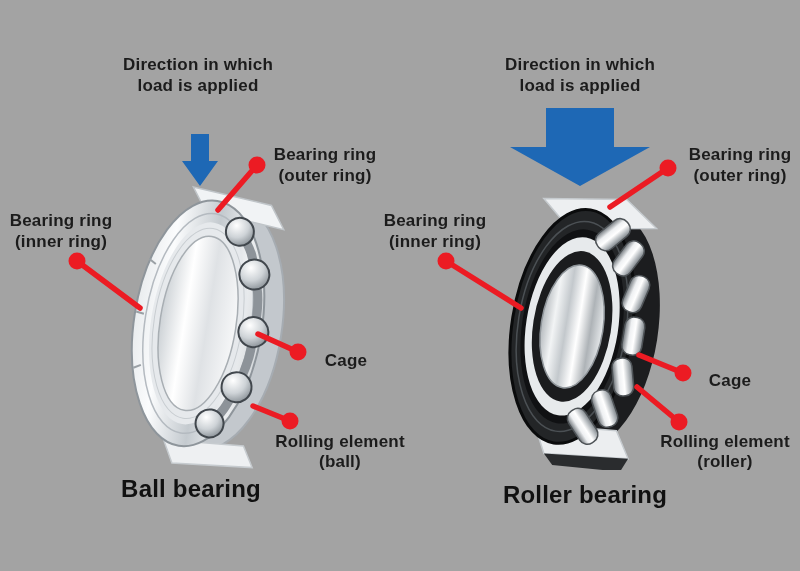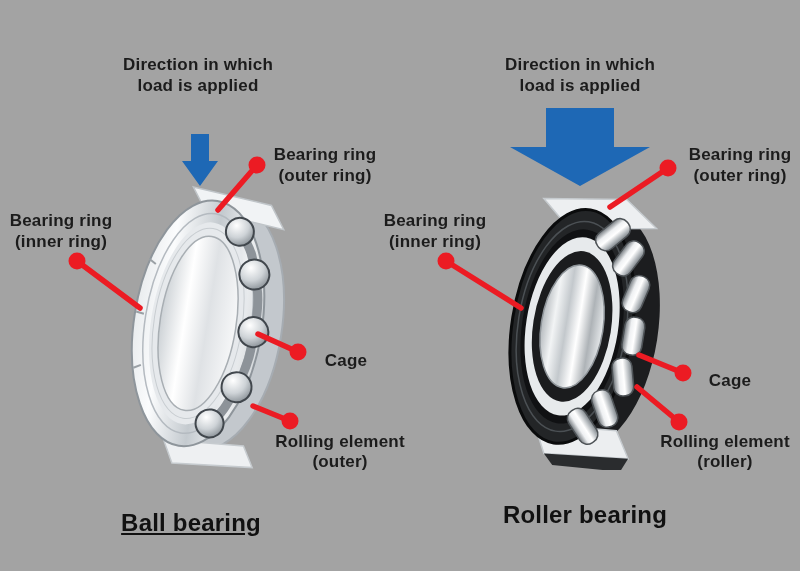--- a/index.html
+++ b/index.html
@@ -174,36 +174,36 @@
     <div>Bearing ring</div>
     <div>(outer ring)</div>
   </div>
   <div class="lbl" style="left:0px;top:210px;width:122px;">
     <div>Bearing ring</div>
     <div>(inner ring)</div>
   </div>
   <div class="lbl cage-lbl" style="left:306px;top:342px;width:80px;">Cage</div>
   <div class="lbl" style="left:258px;top:432px;width:164px;line-height:20px;">
     <div>Rolling element</div>
-    <div>(outer)</div>
-  </div>
-  <div class="title" style="left:91px;top:510px;width:200px;text-decoration:underline;">Ball bearing</div>
+    <div>(ball)</div>
+  </div>
+  <div class="title" style="left:91px;top:476px;width:200px;">Ball bearing</div>
 
   <div class="lbl" style="left:485px;top:54px;width:190px;">
     <div>Direction in which</div>
     <div>load is applied</div>
   </div>
   <div class="lbl" style="left:665px;top:144px;width:150px;">
     <div>Bearing ring</div>
     <div>(outer ring)</div>
   </div>
   <div class="lbl" style="left:360px;top:210px;width:150px;">
     <div>Bearing ring</div>
     <div>(inner ring)</div>
   </div>
   <div class="lbl cage-lbl" style="left:690px;top:362px;width:80px;">Cage</div>
   <div class="lbl" style="left:643px;top:432px;width:164px;line-height:20px;">
     <div>Rolling element</div>
     <div>(roller)</div>
   </div>
-  <div class="title" style="left:485px;top:482px;width:200px;margin-top:20px;">Roller bearing</div>
+  <div class="title" style="left:485px;top:482px;width:200px;">Roller bearing</div>
 
 </div>
 
 </body></html>

